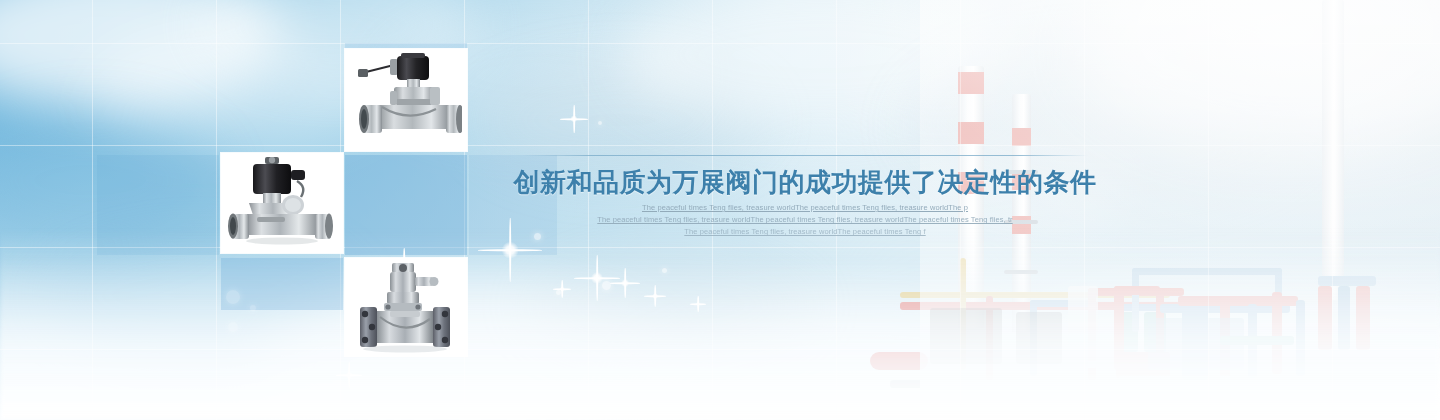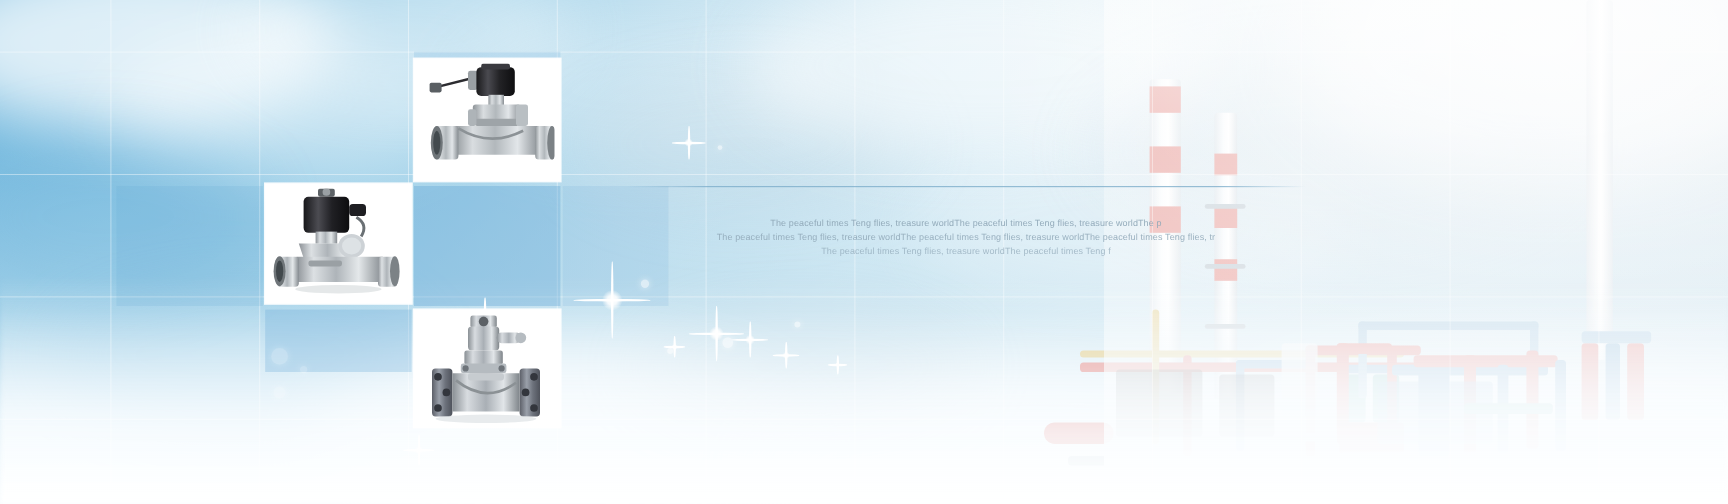--- a/index.html
+++ b/index.html
@@ -152,26 +152,27 @@
   .subhead{
     font-family:"DejaVu Sans","Liberation Sans",sans-serif;
     font-size:26px;
     font-weight:700;
     letter-spacing:0.5px;
     color:#3d80ab;
     white-space:nowrap;
     text-shadow:0 1px 1px rgba(255,255,255,0.6);
   }
   .blurb{
-    margin-top:24px;
+    margin-top:2px;
     font-size:7.5px;
     line-height:1.62;
     color:#90a8b8;
     letter-spacing:0.1px;
     white-space:nowrap;
+    text-decoration:underline;
   }
   .blurb div:nth-child(1){ opacity:0.95; }
   .blurb div:nth-child(2){ opacity:0.88; }
   .blurb div:nth-child(3){ opacity:0.72; }
 </style>
 </head>
 <body>
 
 <div id="banner">
 
@@ -449,20 +450,21 @@
       <path d="M27 50 H83 V82 H27 Z" fill="url(#g3m)"></path>
       <path d="M30 56 Q55 76 80 58" stroke="#8b9195" stroke-width="2.2" fill="none"></path>
       <rect x="40" y="50" width="30" height="6" rx="2" fill="#c7ccd0"></rect>
 
       <ellipse cx="55" cy="88" rx="42" ry="3.5" fill="#d6dade" opacity=".55"></ellipse>
     </svg>
   </div>
 
   <div class="copy">
     <div class="rule"></div>
+    <div class="subhead">创新和品质为万展阀门的成功提供了决定性的条件</div>
     <div class="blurb">
       <div>The peaceful times Teng flies, treasure worldThe peaceful times Teng flies, treasure worldThe p</div>
       <div>The peaceful times Teng flies, treasure worldThe peaceful times Teng flies, treasure worldThe peaceful times Teng flies, tr</div>
       <div>The peaceful times Teng flies, treasure worldThe peaceful times Teng f</div>
     </div>
   </div>
 
 </div>
 
 </body></html>

